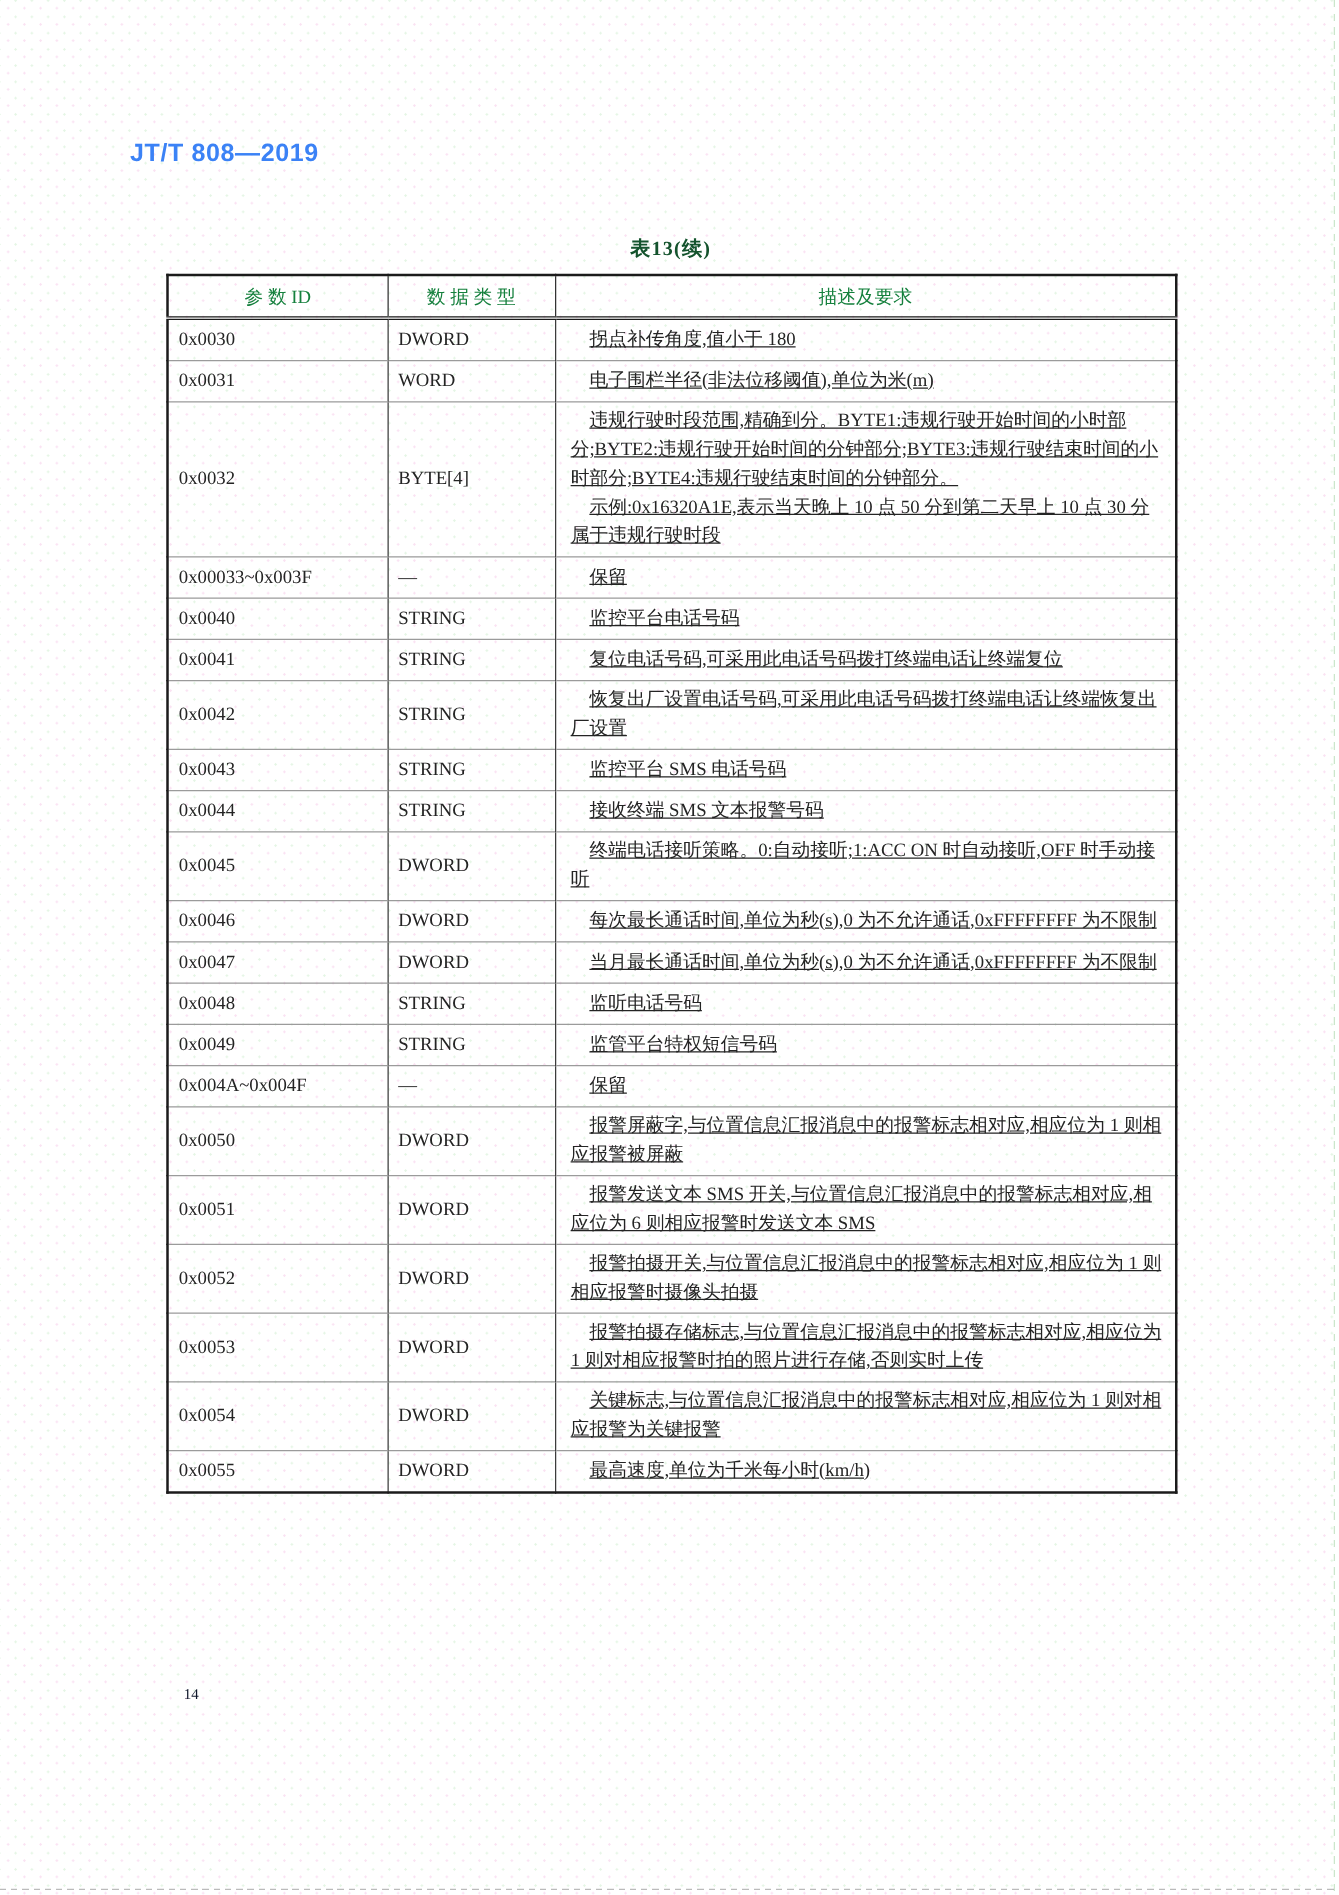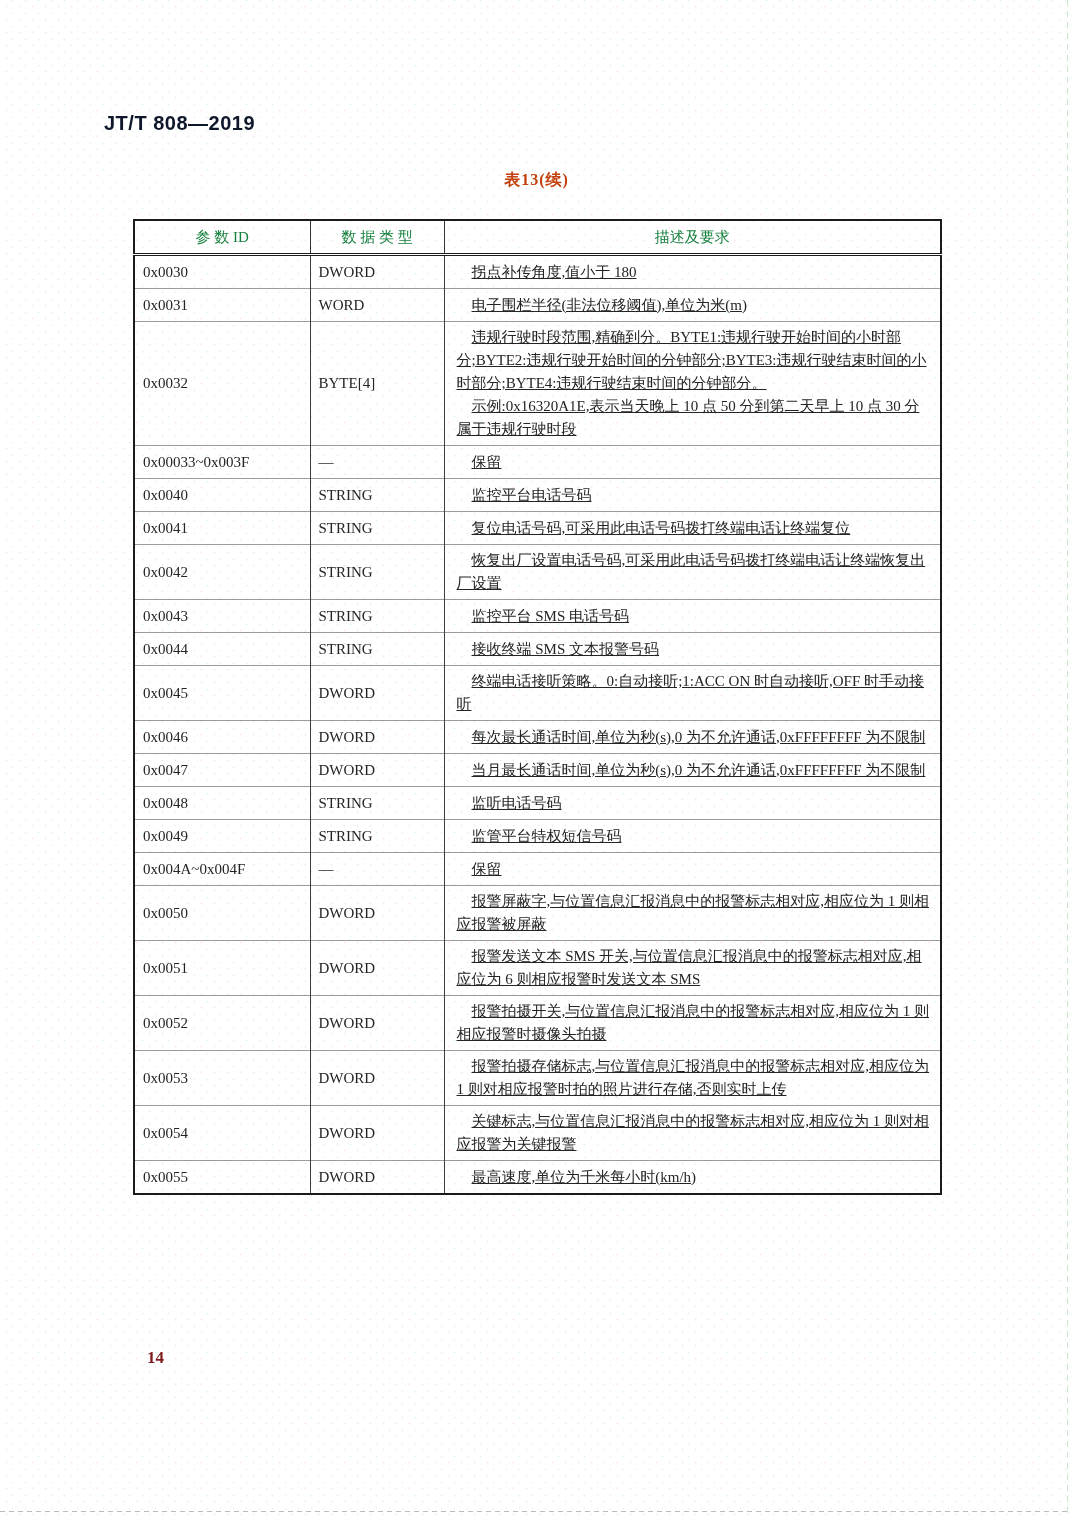--- a/index.html
+++ b/index.html
@@ -24,25 +24,25 @@
   }
   
   .scan-edge-right{position:absolute;top:0;right:3px;width:1px;height:100%;
     background:repeating-linear-gradient(to bottom,rgba(140,200,140,.45) 0 6px,transparent 6px 11px);}
   .scan-edge-bottom{position:absolute;left:0;bottom:4px;height:1px;width:100%;
     background:repeating-linear-gradient(to right,rgba(120,120,120,.5) 0 5px,transparent 5px 9px);}
 
   .doc-header{
     position:absolute;left:104px;top:112px;
     font-family:"Liberation Sans","DejaVu Sans",sans-serif;
-    font-weight:bold;font-size:20px;letter-spacing:0.5px;color:#0f172a;
+    font-weight:bold;font-size:20px;letter-spacing:0.5px;color:#3b82f6;
   }
   .table-title{
-    position:absolute;left:133px;top:170px;width:807px;
-    text-align:center;font-size:16px;font-weight:bold;color:#c2410c;
+    position:absolute;left:133px;top:189px;width:807px;
+    text-align:center;font-size:16px;font-weight:bold;color:#14532d;
     letter-spacing:1px;
   }
   .param-table{
     position:absolute;left:133px;top:219px;width:807px;
     border-collapse:collapse;
     border:2px solid #1b1b1b;
     font-size:15px;
     table-layout:fixed;
   }
   .param-table col.c1{width:176px;}
@@ -67,21 +67,21 @@
     line-height:23px;
   }
   .param-table td:first-child{border-left:none;}
   .param-table tbody tr:first-child td{border-top:none;}
   td.cell-id,td.cell-type{text-align:left;white-space:nowrap;}
   td.cell-id{height:24px;}
   td.cell-desc{text-align:left;padding-left:12px;padding-right:10px;}
   td.cell-desc p{margin:0;text-indent:1em;text-decoration:underline;}
   .page-number{
     position:absolute;left:147px;top:1348px;
-    font-weight:bold;font-size:17px;color:#7f1d1d;
+    font-weight:normal;font-size:12px;color:#0f172a;
   }
 </style>
 </head>
 <body>
 
 <div class="scan-edge-right"></div>
 <div class="scan-edge-bottom"></div>
 
 <div class="doc-header">JT/T 808—2019</div>
 

